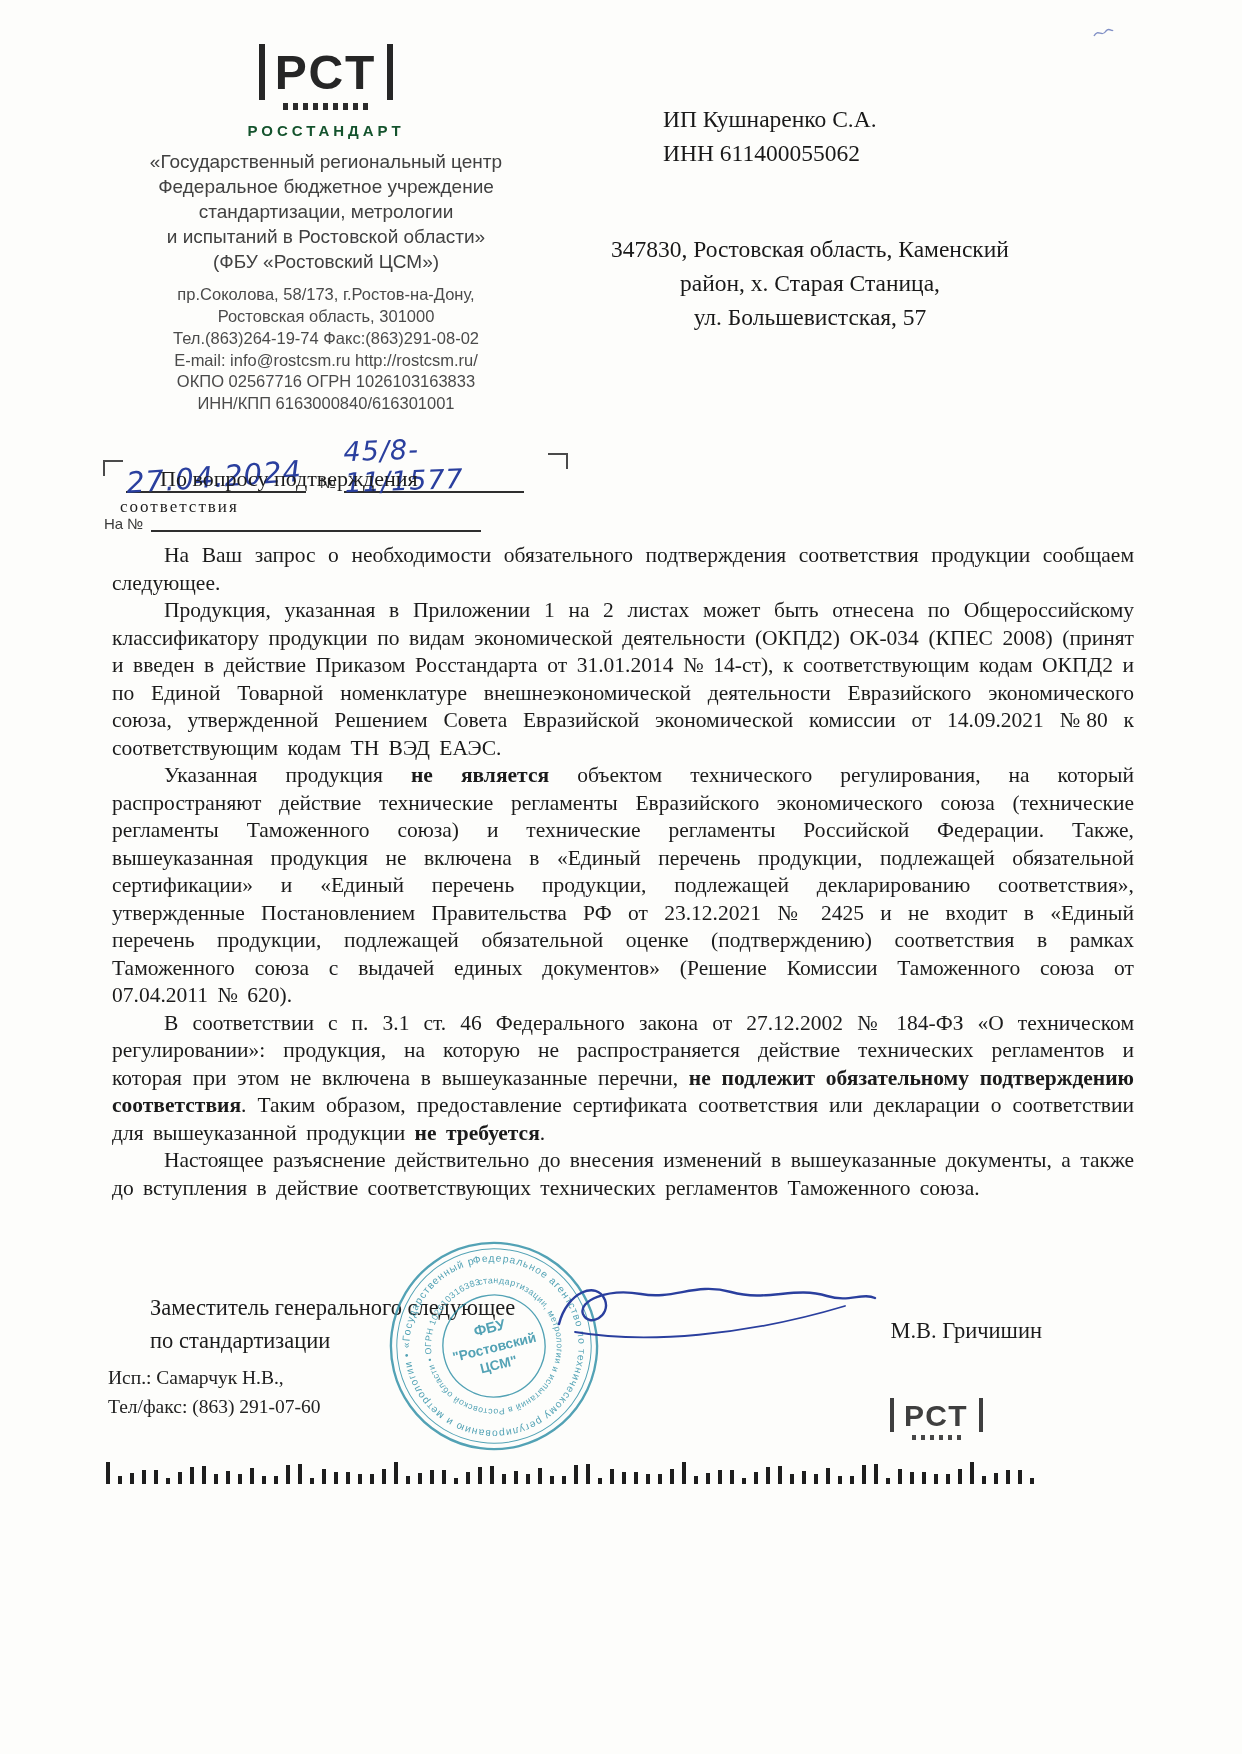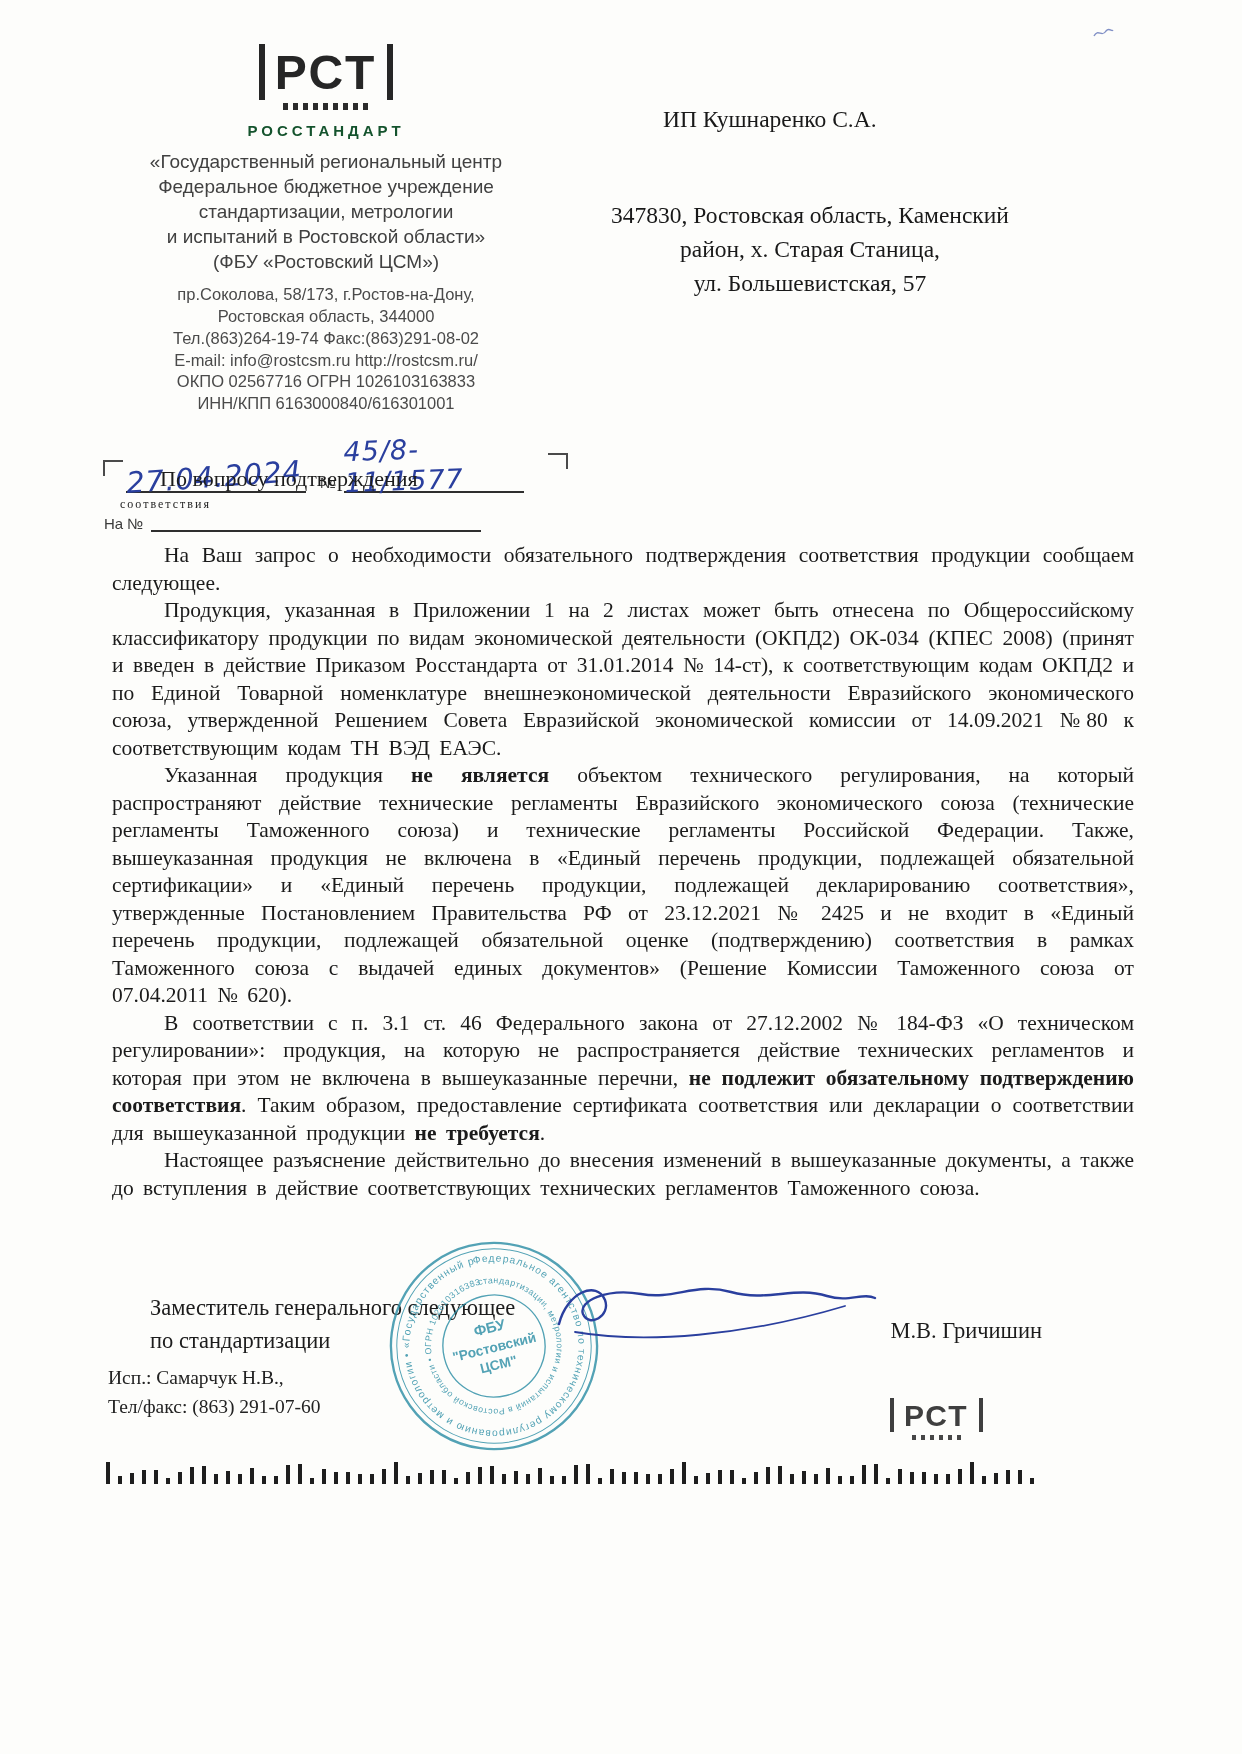--- a/index.html
+++ b/index.html
@@ -36,21 +36,21 @@
   
   .recipient { position:absolute; left:575px; top:102px; width:470px; font-size:23.5px; line-height:1.45; color:#191919; }
   .recipient .name-block { padding-left:88px; }
   .recipient .rec-addr { margin-top:62px; text-align:center; }
 
   
   .corner-l { position:absolute; left:103px; top:460px; width:20px; height:16px; border-left:2px solid #4a4a4a; border-top:2px solid #4a4a4a; }
   .corner-r { position:absolute; left:548px; top:453px; width:20px; height:16px; border-right:2px solid #4a4a4a; border-top:2px solid #4a4a4a; }
   .subject { position:absolute; left:120px; top:466px; }
   .subject .s1 { font-size:22px;margin-left:40px; }
-  .subject .s2 { font-size:12px; letter-spacing:2px; margin-top:5px; }
+  .subject .s2 { font-size:17px; letter-spacing:2px; margin-top:5px; }
 
   
   .body-text { position:absolute; left:112px; top:542px; width:1022px; font-size:21.5px; line-height:27.5px; text-align:justify; word-spacing:4px; color:#1b1b1b; }
   .body-text p { text-indent:52px; margin:0; }
   .body-text b { font-weight:bold; }
 
   
   .sigrow { position:absolute; left:150px; top:1292px; width:892px; display:flex; justify-content:space-between; font-size:22.5px; line-height:1.45; }
   .sig-title { text-align:left; }
   .sig-name { align-self:center; padding-top:14px; }
@@ -101,40 +101,41 @@
     <div class="brand">РОССТАНДАРТ</div>
     <div class="org">
       <div>«Государственный региональный центр</div>
       <div>Федеральное бюджетное учреждение</div>
       <div>стандартизации, метрологии</div>
       <div>и испытаний в Ростовской области»</div>
       <div>(ФБУ «Ростовский ЦСМ»)</div>
     </div>
     <div class="addr">
       <div>пр.Соколова, 58/173, г.Ростов-на-Дону,</div>
-      <div>Ростовская область, 344000</div>
+      <div>Ростовская область, 301000</div>
       <div>Тел.(863)264-19-74 Факс:(863)291-08-02</div>
       <div>E-mail: info@rostcsm.ru  http://rostcsm.ru/</div>
       <div>ОКПО 02567716  ОГРН 1026103163833</div>
       <div>ИНН/КПП 6163000840/616301001</div>
     </div>
     <div class="dateline">
       <span class="blank date-blank"><span class="hand date-hand">27.04.2024</span></span>
       <span class="no-label">№</span>
       <span class="blank num-blank"><span class="hand num-hand">45/8-11/1577</span></span>
     </div>
     <div class="refline">
       <span class="lbl">На №</span>
       <span class="blank"></span>
     </div>
   </div>
 
   <div class="recipient">
     <div class="name-block">
       <div>ИП Кушнаренко С.А.</div>
+      <div>ИНН 611400055062</div>
     </div>
     <div class="rec-addr">
       <div>347830, Ростовская область, Каменский</div>
       <div>район, х. Старая Станица,</div>
       <div>ул. Большевистская, 57</div>
     </div>
   </div>
 
   <div class="corner-l"></div>
   <div class="corner-r"></div>

